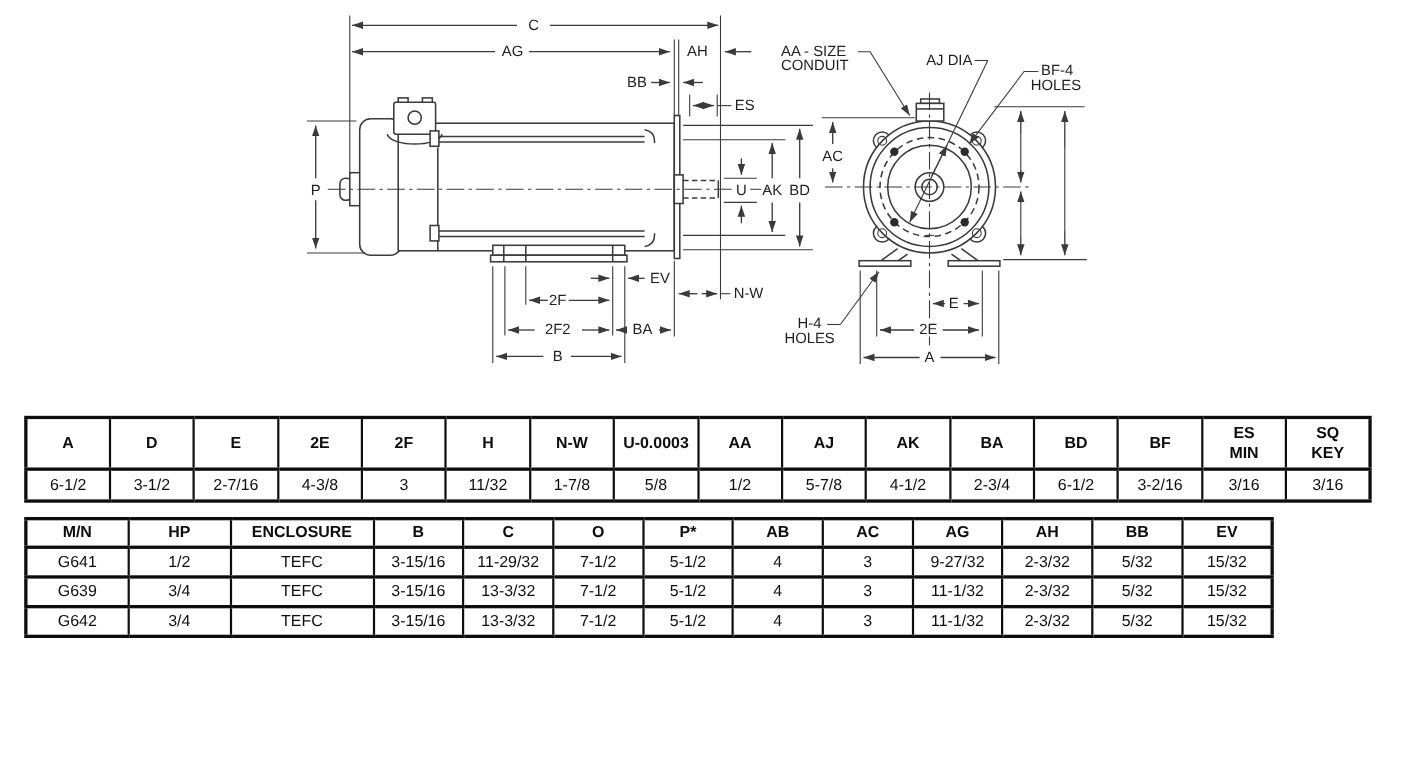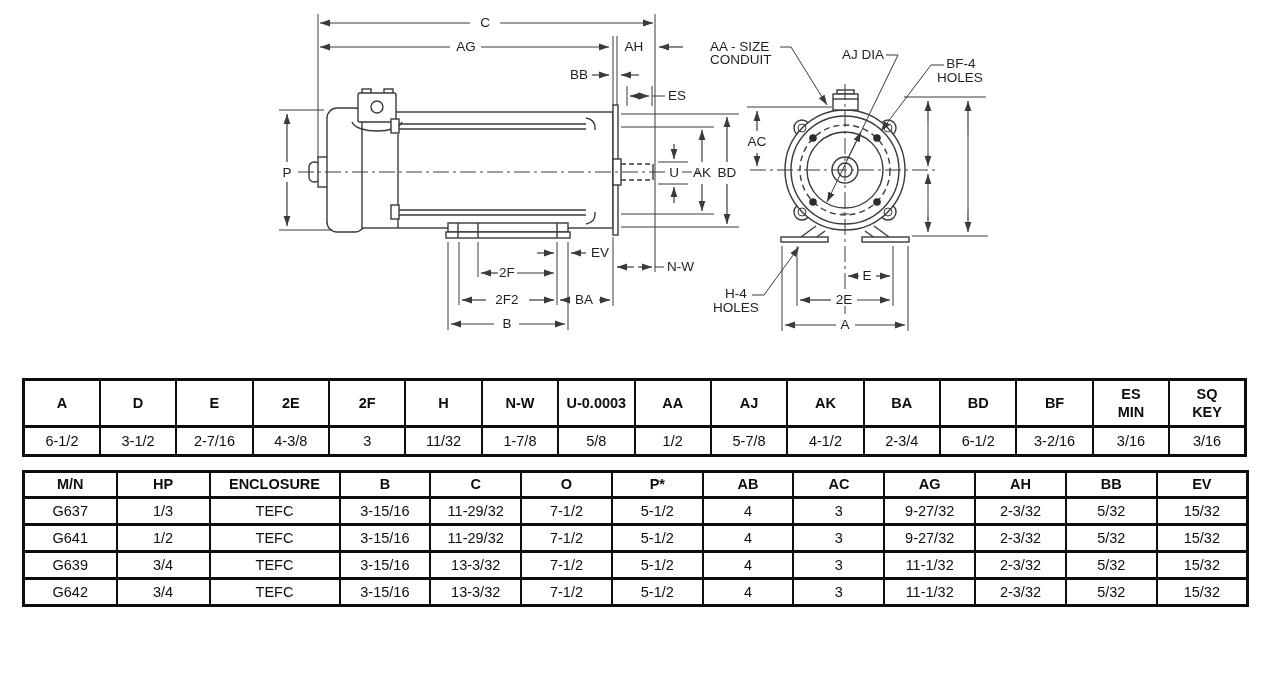--- a/index.html
+++ b/index.html
@@ -19,21 +19,21 @@
   .bg{fill:#fff;stroke:none;}
   table{position:absolute;border-collapse:collapse;table-layout:fixed;background:#fff;}
   th,td{border:2px solid #0d0d0d;border-top-width:3px;border-bottom-width:3px;
         text-align:center;vertical-align:middle;padding:0;overflow:hidden;color:#0d0d0d;}
   table{border:3px solid #0d0d0d;}
   th{font-weight:bold;font-size:14.5px;white-space:pre-line;line-height:1.25;}
   td{font-size:14.5px;}
   #dim-table{left:22px;top:378px;width:1225px;}
   #dim-table th{height:44px;}
   #dim-table td{height:26px;}
-  #model-table{left:22px;top:470px;width:1227px;}
+  #model-table{left:22px;top:470px;width:1136px;}
   #model-table th{height:23px;}
   #model-table td{height:24px;}
 </style>
 </head>
 <body>
 
 <div class="page">
 
 <svg width="1280" height="360" viewBox="0 0 1280 360">
   <defs>
@@ -328,35 +328,20 @@
           <th>AB</th>
           <th>AC</th>
           <th>AG</th>
           <th>AH</th>
           <th>BB</th>
           <th>EV</th>
         </tr>
       </thead>
       <tbody>
         <tr>
-          <td>G637</td>
-          <td>1/3</td>
-          <td>TEFC</td>
-          <td>3-15/16</td>
-          <td>11-29/32</td>
-          <td>7-1/2</td>
-          <td>5-1/2</td>
-          <td>4</td>
-          <td>3</td>
-          <td>9-27/32</td>
-          <td>2-3/32</td>
-          <td>5/32</td>
-          <td>15/32</td>
-        </tr>
-        <tr>
           <td>G641</td>
           <td>1/2</td>
           <td>TEFC</td>
           <td>3-15/16</td>
           <td>11-29/32</td>
           <td>7-1/2</td>
           <td>5-1/2</td>
           <td>4</td>
           <td>3</td>
           <td>9-27/32</td>

